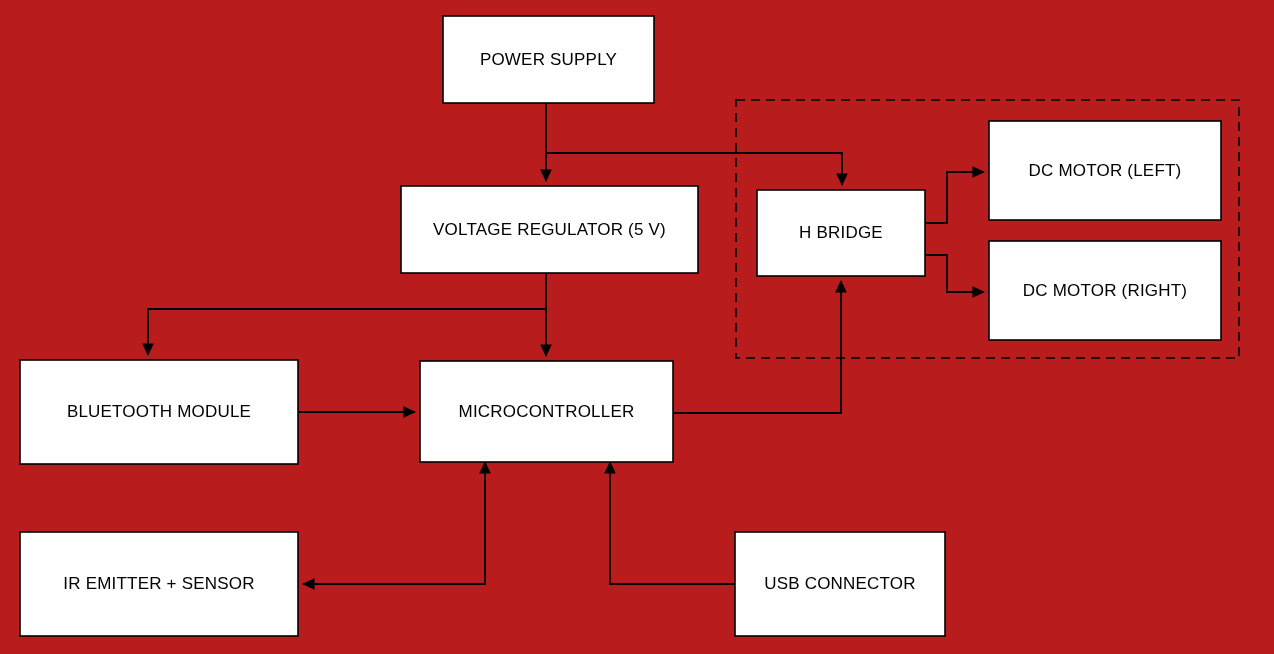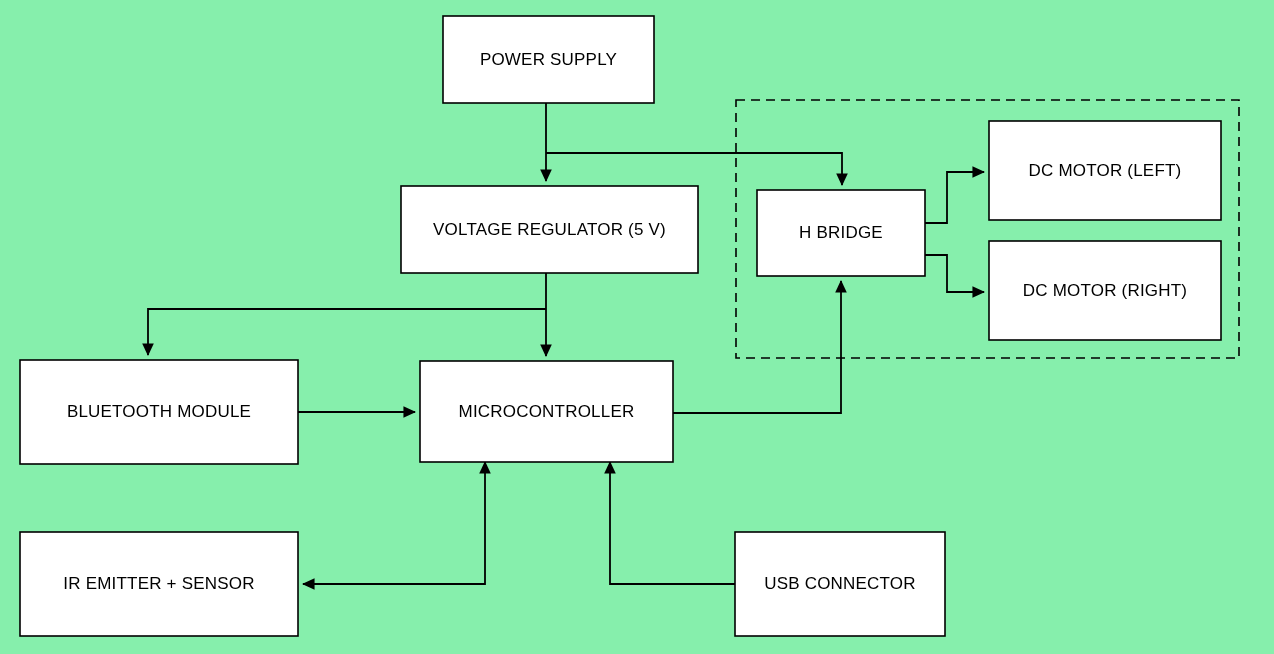--- a/index.html
+++ b/index.html
@@ -11,21 +11,21 @@
   body {
     width: 1274px;
     height: 654px;
     font-family: "Liberation Sans", sans-serif;
     overflow: hidden;
   }
   #diagram-root {
     position: relative;
     width: 1274px;
     height: 654px;
-    background: #86efac;
+    background: #b91c1c;
   }
   svg#diagram-svg {
     position: absolute;
     top: 0;
     left: 0;
     width: 1274px;
     height: 654px;
     display: block;
   }
   .block-rect {

